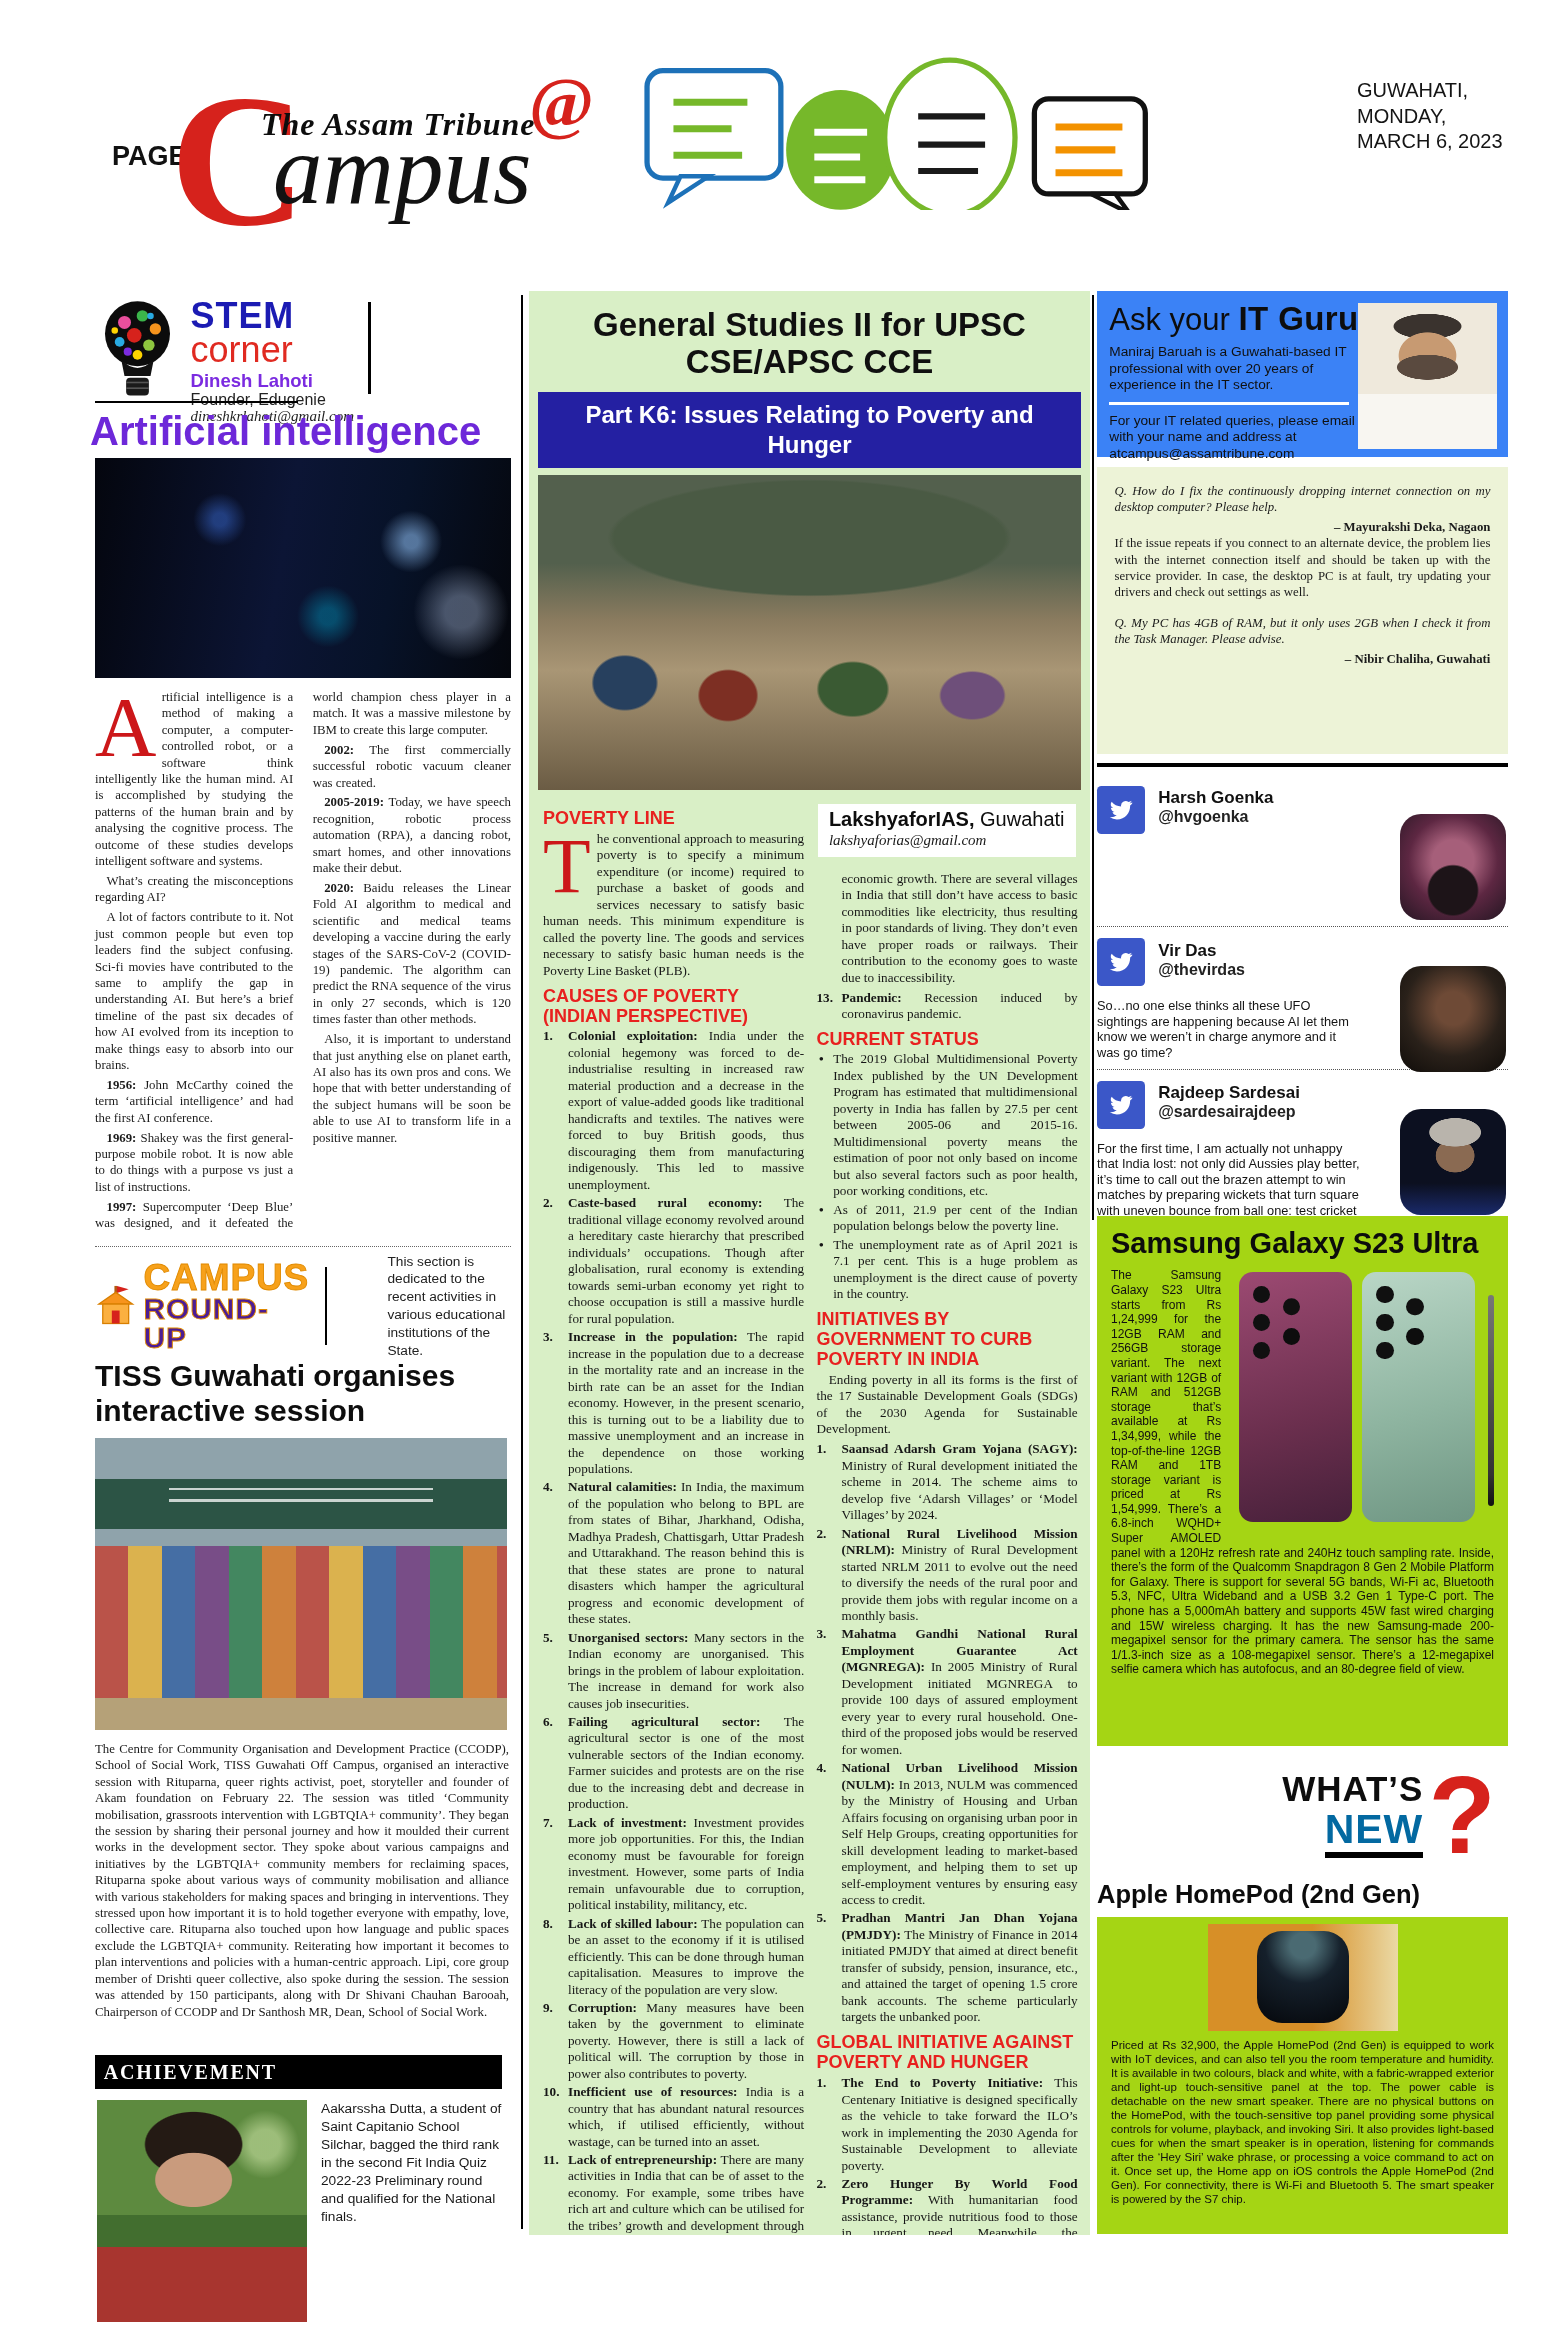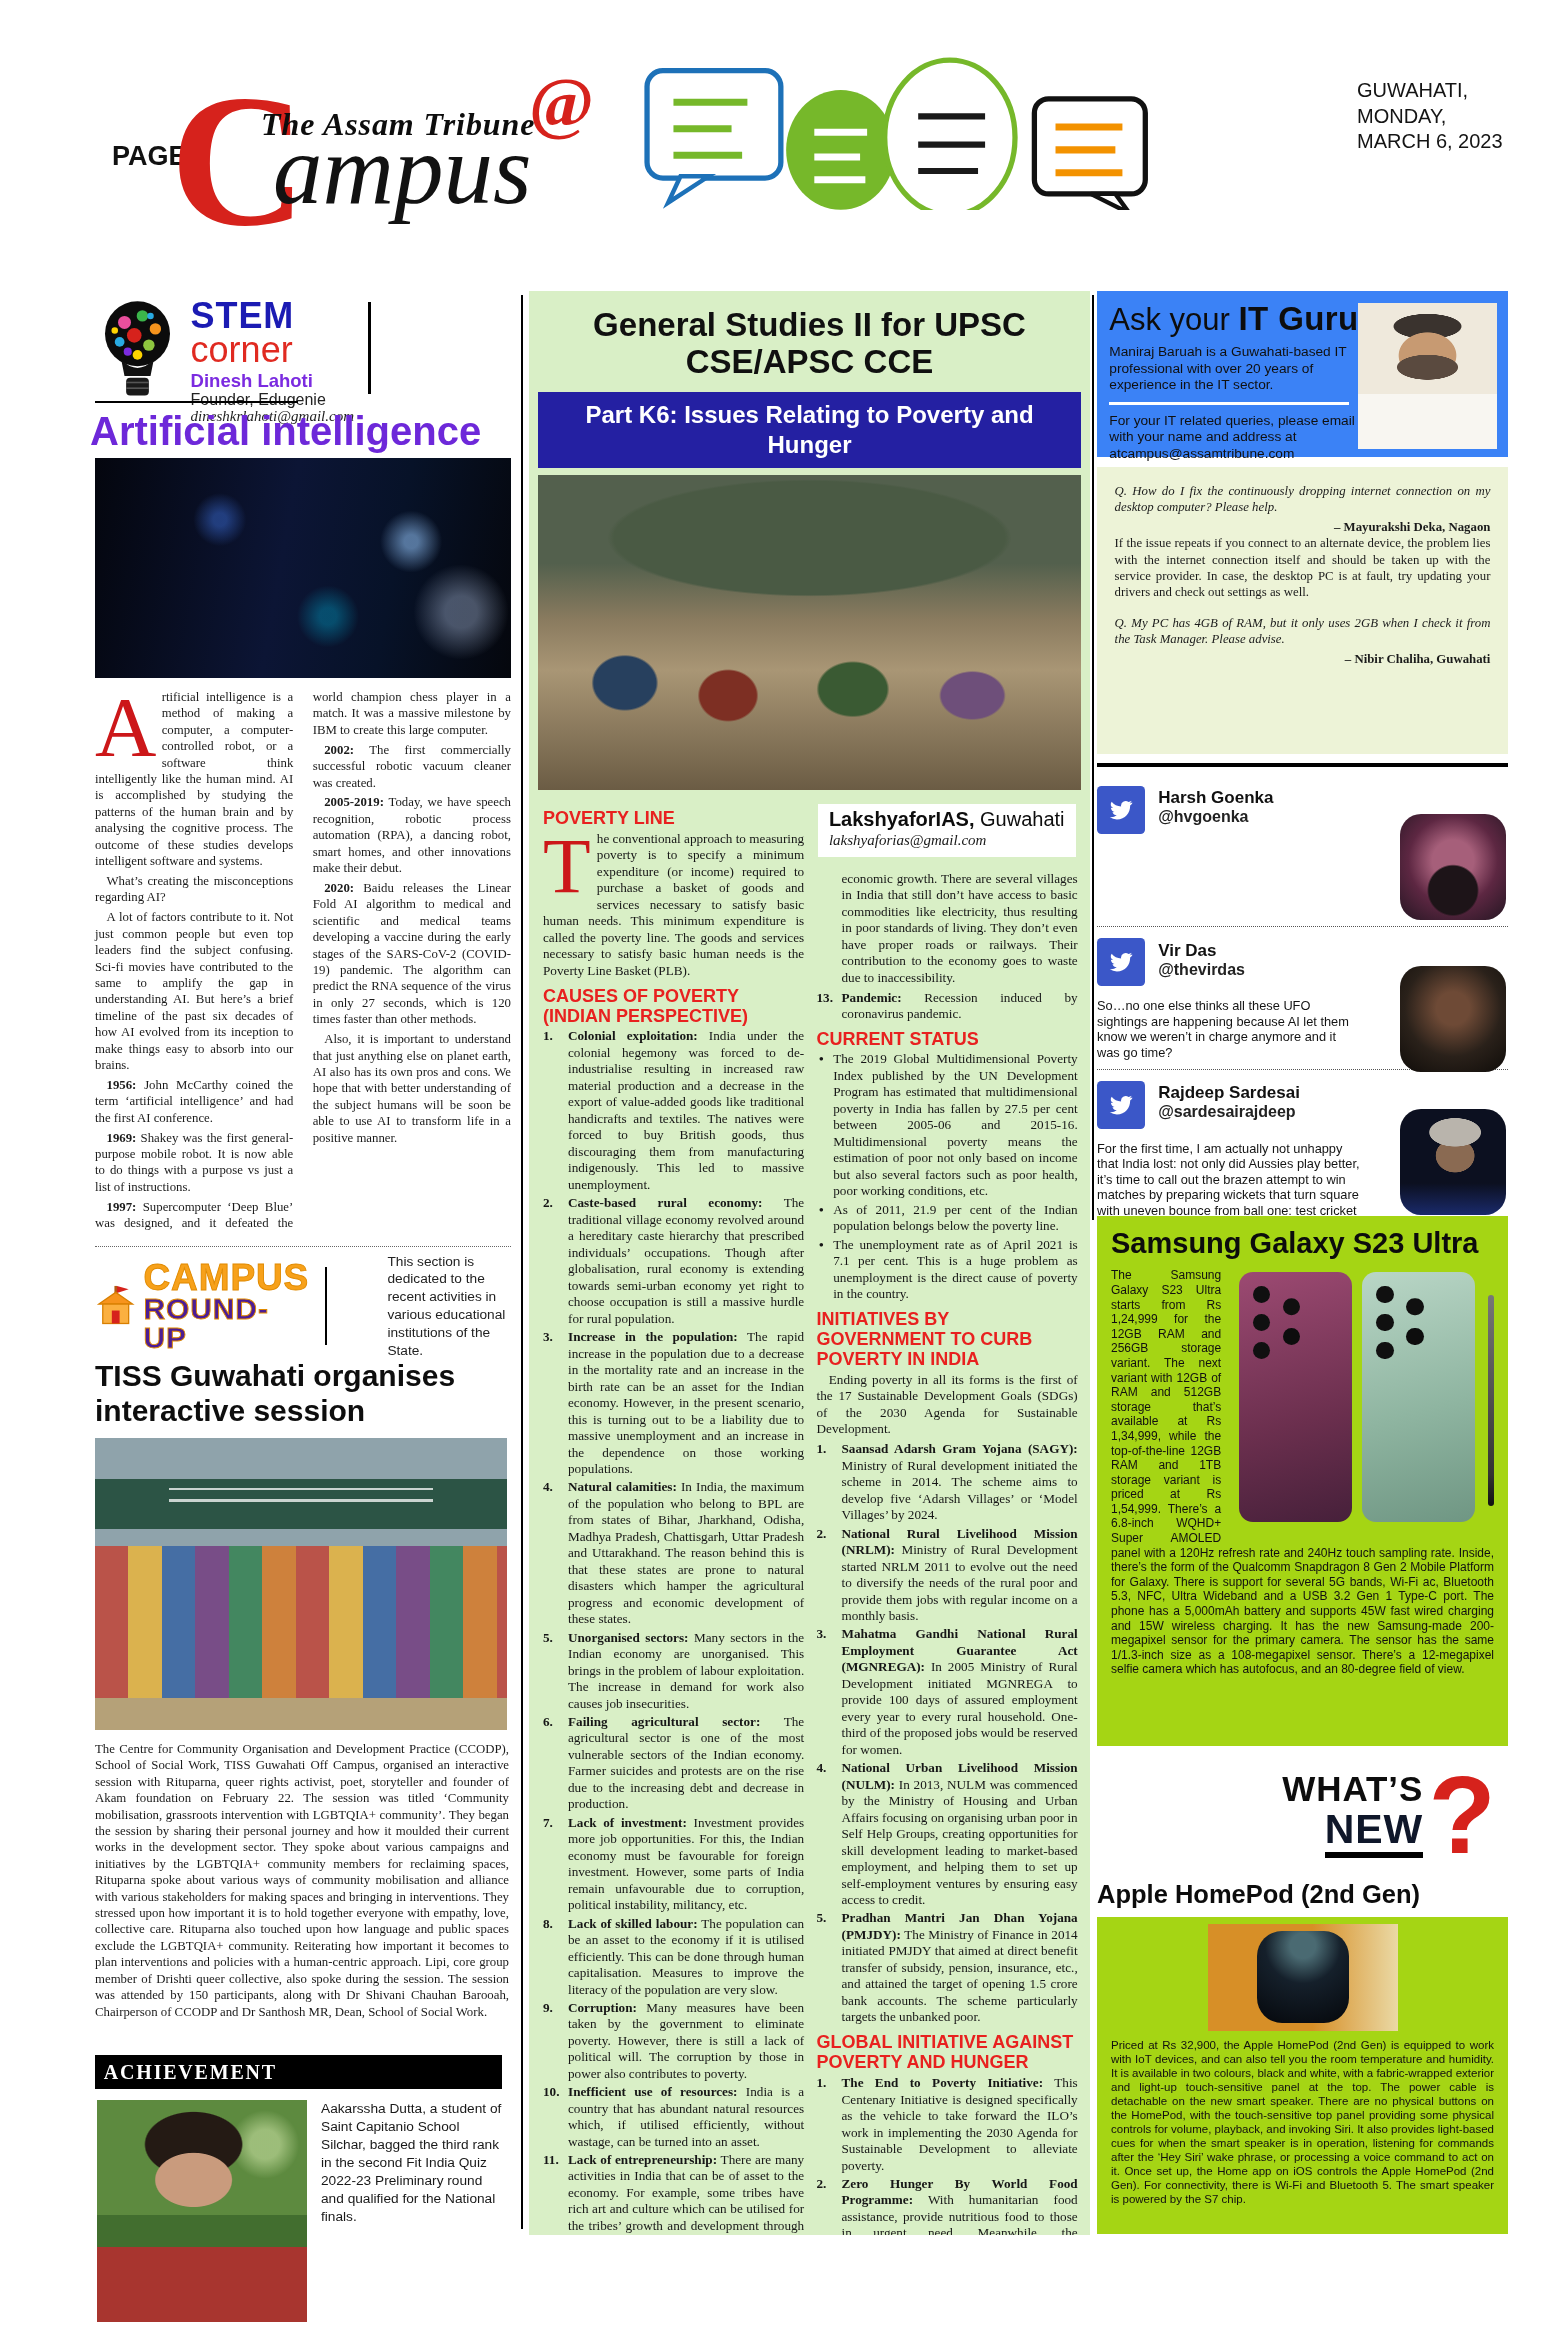--- a/index.html
+++ b/index.html
@@ -145,21 +145,21 @@
   .ph1{left:8.8px;background:linear-gradient(165deg,#9c4a72,#6b2f4e 60%,#46203a);}
   .ph2{left:132px;background:linear-gradient(165deg,#b9d6c6,#8fb5a1 55%,#6f9683);}
   .phone:before{content:"";position:absolute;left:14px;top:14px;width:17.6px;height:17.6px;border-radius:50%;
      background:#101010;box-shadow:0 28px 0 #101010,0 56px 0 #101010,30px 12.3px 0 #101010,30px 42px 0 #0d0d0d;}
   #spen{position:absolute;right:0px;top:26.4px;width:6.2px;height:211px;border-radius:3.5px;
      background:linear-gradient(180deg,#777,#333 85%,#111);}
   #whatsnew{left:1097px;top:1757px;width:411px;height:115px;background:#fff;display:flex;
      align-items:center;justify-content:flex-end;padding-right:12.3px;box-sizing:border-box;}
   .wn-stack{text-align:right;margin-right:5.3px;line-height:1;}
   .wn1{font-size:35px;font-weight:bold;color:#0d0d0d;letter-spacing:0.9px;}
-  .wn2{display:inline-block;font-size:41px;font-weight:bold;color:#0f172a;border-bottom:6.2px solid #000;
+  .wn2{display:inline-block;font-size:41px;font-weight:bold;color:#0369a1;border-bottom:6.2px solid #000;
      padding-bottom:1.8px;margin-top:3.5px;letter-spacing:0.9px;}
   .wn-q{font-size:110px;font-weight:bold;color:#d6221c;line-height:.9;}
   #hp-title{left:1097px;top:1880px;font-size:25.5px;font-weight:bold;color:#0c0c0c;}
   #homepod{left:1097px;top:1917px;width:411px;height:317px;background:#a5d514;box-sizing:border-box;padding:7px 14px;}
   #hp-img{width:190px;height:107px;margin:0 auto 7px;background:linear-gradient(90deg,#d78f27 0 55%,#ead9a5 100%);
      position:relative;}
   #hp-img .pod{position:absolute;left:49px;top:7px;width:92px;height:92px;border-radius:25px;
      background:radial-gradient(circle at 50% 16%, #4a6a72 0 14%, #15202b 42%, #05070b 100%);}
   .hp-body{font-size:11.5px;line-height:14px;color:#101010;font-family:"Liberation Sans",sans-serif;}
 </style>

